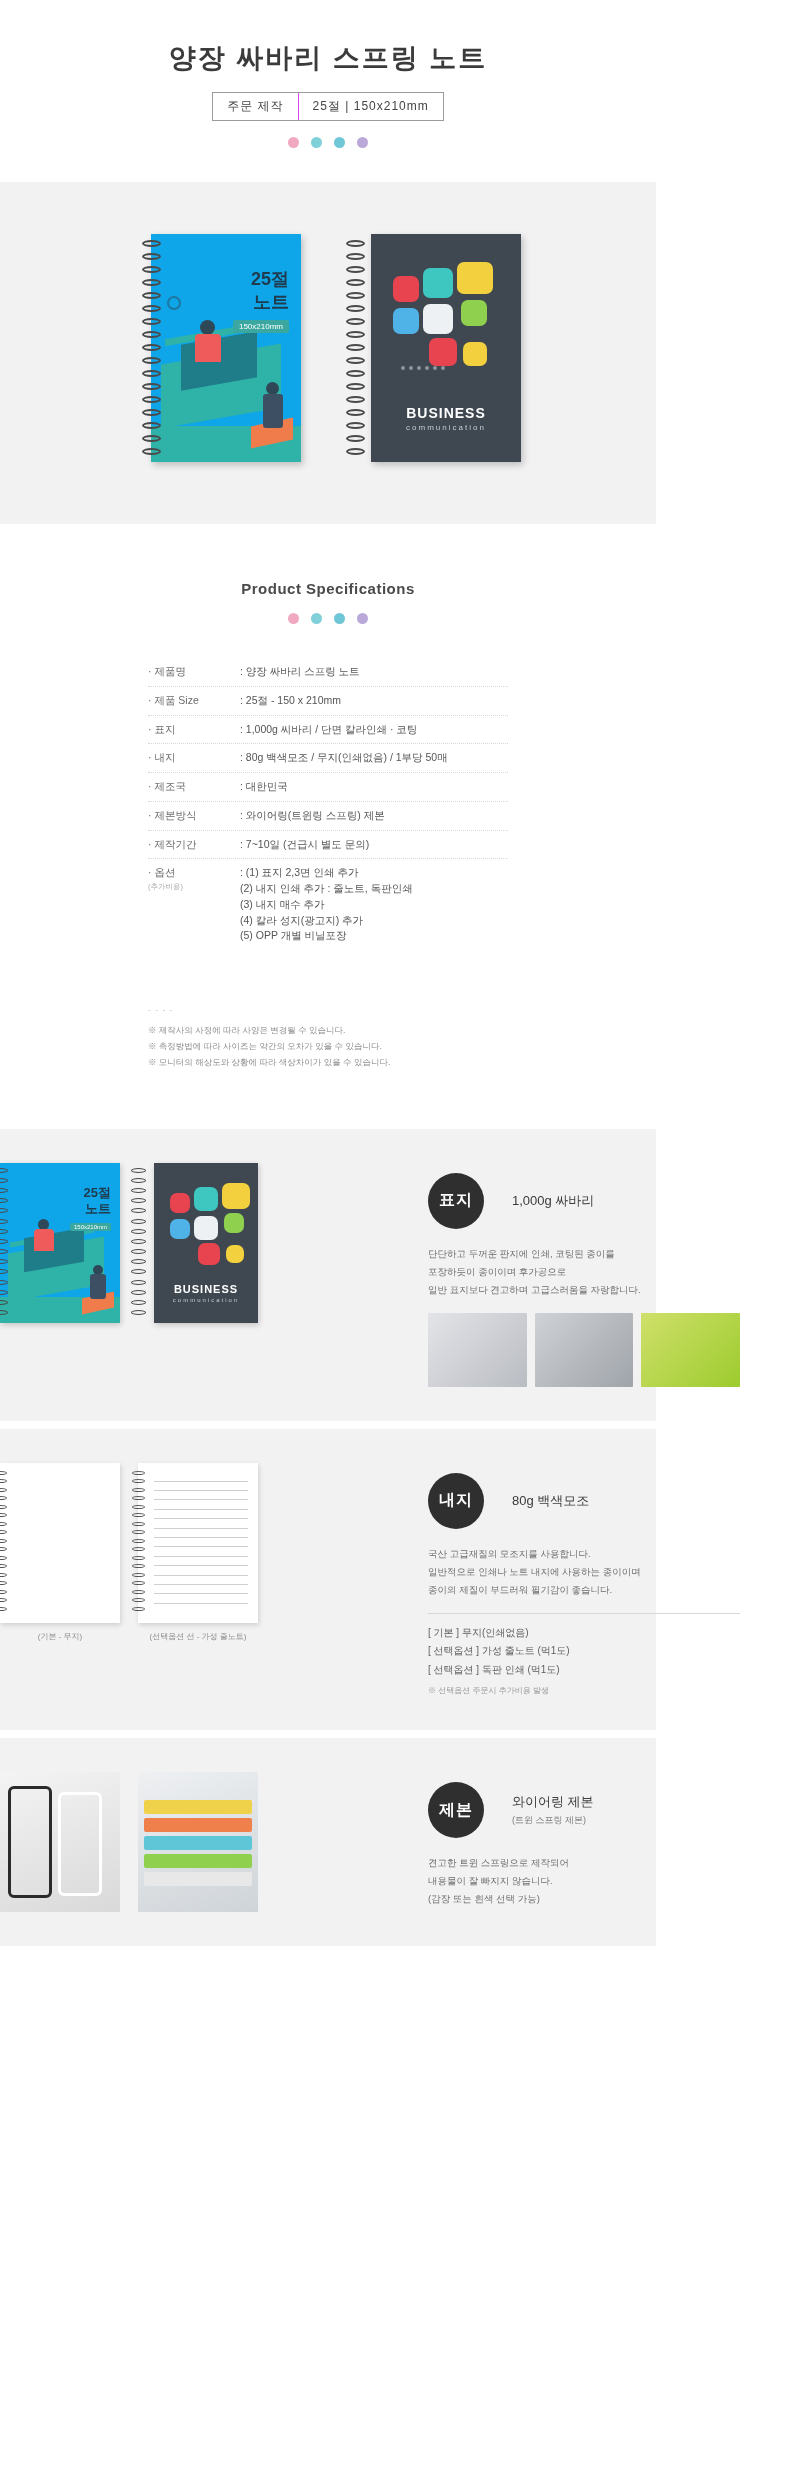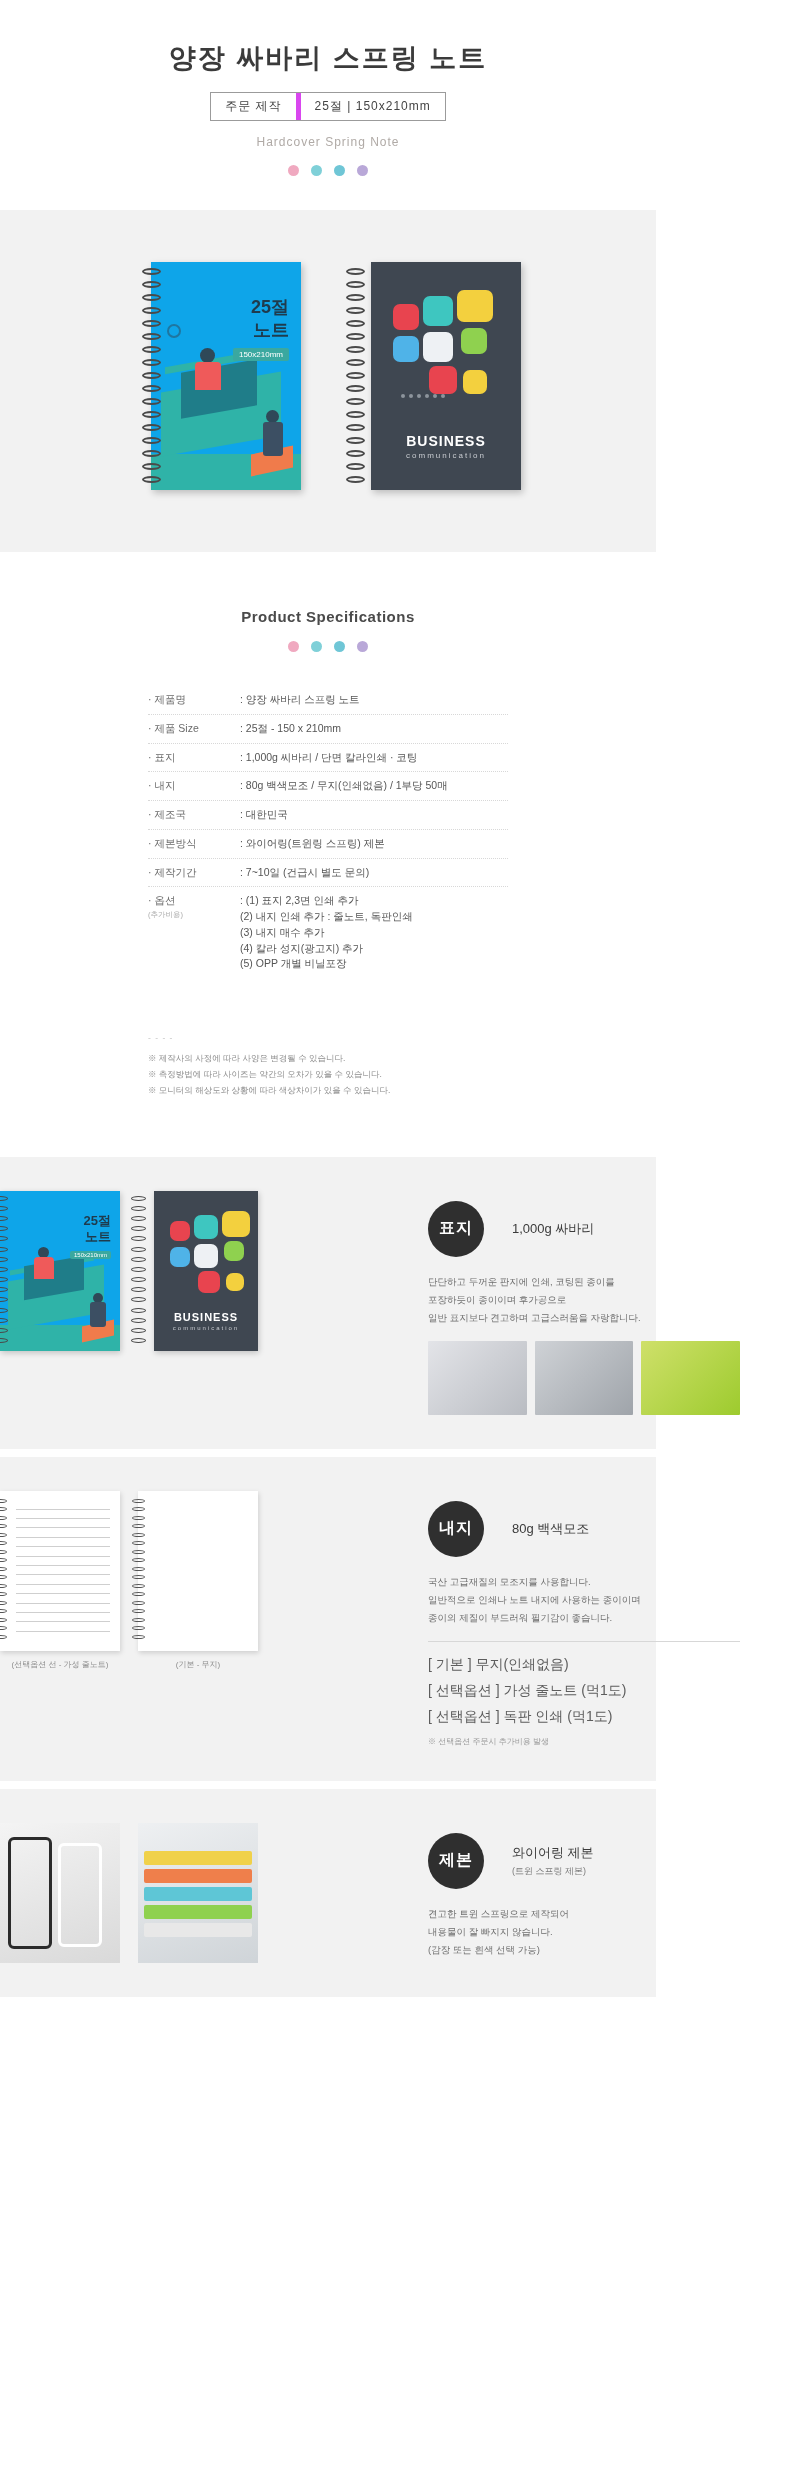--- a/index.html
+++ b/index.html
@@ -16,21 +16,21 @@
   
   .hero { background:#ffffff; padding: 40px 0 34px; text-align:center; }
   .hero-title {
     font-size: 27px; font-weight: bold; letter-spacing: 2px;
     color:#3b3b3b; margin-bottom: 16px;
   }
   .hero-badge {
     display:inline-flex; align-items:stretch; border:1px solid #9b9b9b;
     font-size: 12px; color:#444; background:#fff;
   }
-  .hero-badge .b1 { padding: 5px 14px; border-right:5px solid #d946ef; letter-spacing:1px;}
+  .hero-badge .b1 { padding: 5px 14px; border-right:1px solid #d946ef; letter-spacing:1px;}
   .hero-badge .b2 { padding: 5px 14px; letter-spacing:1px;}
   .hero-sub { margin-top: 14px; font-size: 12px; color:#b0aaa6; letter-spacing:1px; }
   .dots { margin-top: 16px; display:flex; gap:12px; justify-content:center; }
   .dot { width:11px; height:11px; border-radius:50%; }
 
   
   .band-gray { background:#f2f2f2; padding: 52px 0 62px; }
   .covers-row { display:flex; justify-content:center; gap:54px; }
 
   .book { position:relative; width:150px; height:228px; }
@@ -106,21 +106,21 @@
     letter-spacing:1px; float:left; margin-right:14px;
   }
   .badge-head { display:flex; align-items:center; gap:14px; }
   .badge-title { font-size:13px; color:#3b3b3b; }
   .badge-title .small { display:block; font-size:9px; color:#7b7b7b; margin-top:3px;}
   .detail-desc { margin-top:16px; font-size:9.5px; color:#6f6f6f; line-height:1.9; }
   .detail-photos { margin-top:14px; display:flex; gap:8px; }
   .photo { height:74px; flex:1; border-radius:1px; }
 
   .opt-rule { border-top:1px solid #d7d7d7; margin:14px 0 10px; }
-  .opt-line { font-size:14px; color:#5d5d5d; line-height:1.85; }
+  .opt-line { font-size:10px; color:#5d5d5d; line-height:1.85; }
   .opt-note { font-size:8px; color:#9a9a9a; margin-top:6px;}
 
   
   .sheet { position:relative; width:120px; height:160px; background:#fff;
      box-shadow:1px 2px 5px rgba(0,0,0,.15); }
   .sheet .sp { position:absolute; left:-6px; top:8px; width:12px; height:144px;}
   .sheet .sp i { display:block; width:13px; height:4px; border:1.5px solid #555;
      border-radius:50%; margin-bottom:4.5px;}
   .rule-lines { position:absolute; left:16px; right:10px; top:18px; bottom:14px; }
   .rule-lines i { display:block; height:1px; background:#cfcfcf; margin-bottom:8.4px; }
@@ -139,21 +139,20 @@
 <body>
 
 <div class="page">
 
   <section class="hero">
     <div class="hero-title">양장 싸바리 스프링 노트</div>
     <div class="hero-badge">
       <span class="b1">주문 제작</span>
       <span class="b2">25절 | 150x210mm</span>
     </div>
-    <div class="hero-sub">Hardcover Spring Note</div>
     <div class="dots">
       <span class="dot" style="background:#f0a9c0"></span>
       <span class="dot" style="background:#7fd0d8"></span>
       <span class="dot" style="background:#6fc6d6"></span>
       <span class="dot" style="background:#b9a8d8"></span>
     </div>
   </section>
 
   <section class="band-gray">
     <div class="covers-row">
@@ -425,38 +424,22 @@
                 <i></i>
                 <i></i>
                 <i></i>
                 <i></i>
                 <i></i>
                 <i></i>
                 <i></i>
                 <i></i>
                 <i></i>
             </div>
-            <div class="rule-lines">
-              <i></i>
-                <i></i>
-                <i></i>
-                <i></i>
-                <i></i>
-                <i></i>
-                <i></i>
-                <i></i>
-                <i></i>
-                <i></i>
-                <i></i>
-                <i></i>
-                <i></i>
-                <i></i>
-            </div>
-          </div>
-          <div class="sheet-cap">(선택옵션 선 - 가성 줄노트)</div>
+          </div>
+          <div class="sheet-cap">(기본 - 무지)</div>
         </div>
         <div>
           <div class="sheet">
             <div class="sp">
               <i></i>
                 <i></i>
                 <i></i>
                 <i></i>
                 <i></i>
                 <i></i>
@@ -465,22 +448,38 @@
                 <i></i>
                 <i></i>
                 <i></i>
                 <i></i>
                 <i></i>
                 <i></i>
                 <i></i>
                 <i></i>
                 <i></i>
             </div>
-          </div>
-          <div class="sheet-cap">(기본 - 무지)</div>
+            <div class="rule-lines">
+              <i></i>
+                <i></i>
+                <i></i>
+                <i></i>
+                <i></i>
+                <i></i>
+                <i></i>
+                <i></i>
+                <i></i>
+                <i></i>
+                <i></i>
+                <i></i>
+                <i></i>
+                <i></i>
+            </div>
+          </div>
+          <div class="sheet-cap">(선택옵션 선 - 가성 줄노트)</div>
         </div>
       </div>
 
       <div class="detail-right">
         <div class="badge-head">
           <div class="circle-badge">내지</div>
           <div class="badge-title">80g 백색모조</div>
         </div>
         <div class="detail-desc" style="white-space:pre-line">국산 고급재질의 모조지를 사용합니다.
 일반적으로 인쇄나 노트 내지에 사용하는 종이이며

